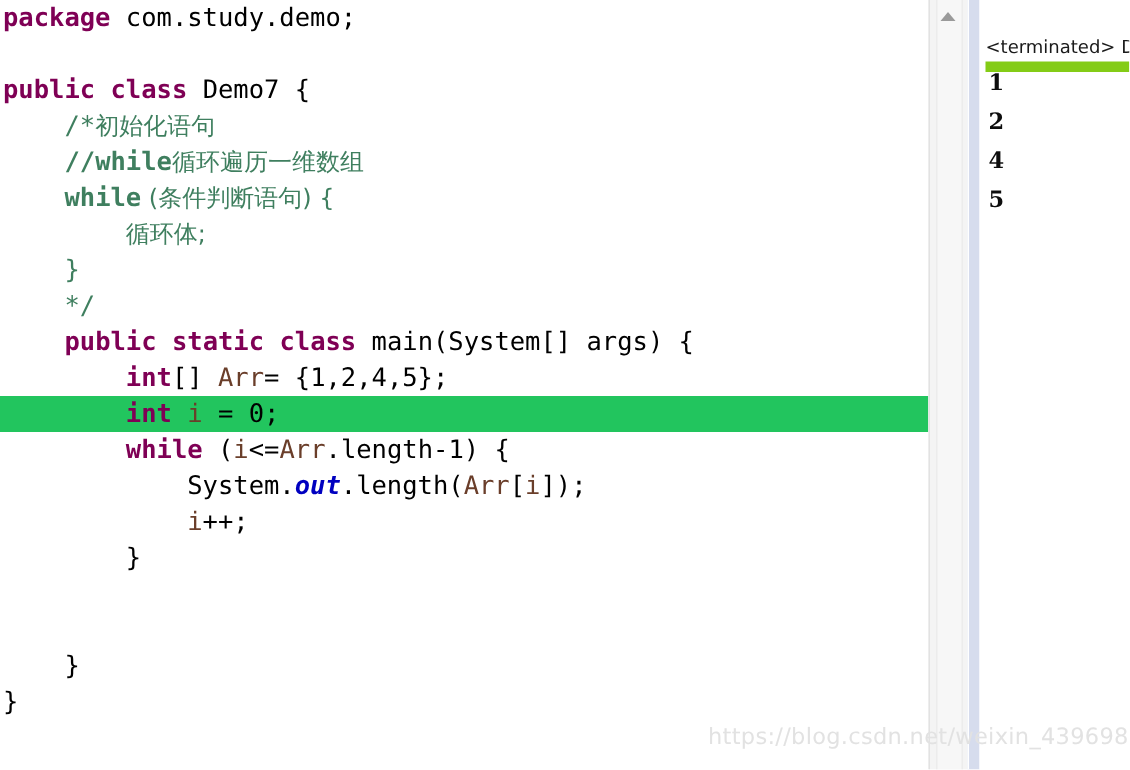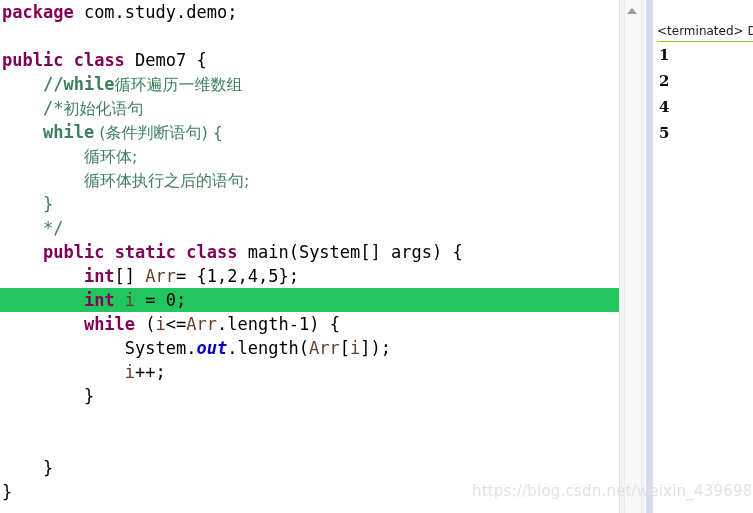--- a/index.html
+++ b/index.html
@@ -119,21 +119,21 @@
   #console-header {
     position: absolute;
     left: 4px;
     top: 24px;
     width: 96px;
     font-family: "DejaVu Sans", "Liberation Sans", sans-serif;
     font-size: 12px;
     color: #1a1a1a;
     white-space: nowrap;
     padding-bottom: 3px;
-    border-bottom: 1px solid #84cc16;
+    border-bottom: 7px solid #84cc16;
     box-sizing: border-box;
   }
   #console-output {
     position: absolute;
     left: 6px;
     top: 42px;
     width: 94px;
   }
   .console-line {
     height: 26px;
@@ -161,25 +161,24 @@
 </head>
 <body>
 
 <div id="app">
 
   <div id="editor-pane">
     <div id="code-body">
         <div class="code-line"><span class="tok-plain"></span><span class="tok-kw">package</span><span class="tok-plain"> com.study.demo;</span></div>
         <div class="code-line"><span class="tok-plain"></span>&nbsp;</div>
         <div class="code-line"><span class="tok-plain"></span><span class="tok-kw">public</span><span class="tok-plain"> </span><span class="tok-kw">class</span><span class="tok-plain"> Demo7 {</span></div>
+        <div class="code-line"><span class="tok-plain">    </span><span class="tok-comment">/*</span><span class="tok-comment cjk">初始化语句</span></div>
         <div class="code-line"><span class="tok-plain">    </span><span class="tok-comment-b">//while</span><span class="tok-comment cjk">循环遍历一维数组</span></div>
-        <div class="code-line"><span class="tok-plain">    </span><span class="tok-comment">/*</span><span class="tok-comment cjk">初始化语句</span></div>
         <div class="code-line"><span class="tok-plain">    </span><span class="tok-comment-b">while</span><span class="tok-comment cjk"> (条件判断语句) {</span></div>
         <div class="code-line"><span class="tok-plain">        </span><span class="tok-comment cjk">循环体;</span></div>
-        <div class="code-line"><span class="tok-plain">        </span><span class="tok-comment cjk">循环体执行之后的语句;</span></div>
         <div class="code-line"><span class="tok-plain">    </span><span class="tok-comment">}</span></div>
         <div class="code-line"><span class="tok-plain">    </span><span class="tok-comment">*/</span></div>
         <div class="code-line"><span class="tok-plain">    </span><span class="tok-kw">public</span><span class="tok-plain"> </span><span class="tok-kw">static</span><span class="tok-plain"> </span><span class="tok-kw">class</span><span class="tok-plain"> main(System[] args) {</span></div>
         <div class="code-line"><span class="tok-plain">        </span><span class="tok-kw">int</span><span class="tok-plain">[] </span><span class="tok-local">Arr</span><span class="tok-plain">= {1,2,4,5};</span></div>
         <div class="code-line current"><span class="tok-plain">        </span><span class="tok-kw">int</span><span class="tok-plain"> </span><span class="tok-local">i</span><span class="tok-plain"> = 0;</span></div>
         <div class="code-line"><span class="tok-plain">        </span><span class="tok-kw">while</span><span class="tok-plain"> (</span><span class="tok-local">i</span><span class="tok-plain">&lt;=</span><span class="tok-local">Arr</span><span class="tok-plain">.</span><span class="tok-field">length</span><span class="tok-plain">-1) {</span></div>
         <div class="code-line"><span class="tok-plain">            </span><span class="tok-plain">System.</span><span class="tok-static">out</span><span class="tok-plain">.length(</span><span class="tok-local">Arr</span><span class="tok-plain">[</span><span class="tok-local">i</span><span class="tok-plain">]);</span></div>
         <div class="code-line"><span class="tok-plain">            </span><span class="tok-local">i</span><span class="tok-plain">++;</span></div>
         <div class="code-line"><span class="tok-plain">        </span><span class="tok-plain">}</span></div>
         <div class="code-line"><span class="tok-plain"></span>&nbsp;</div>

